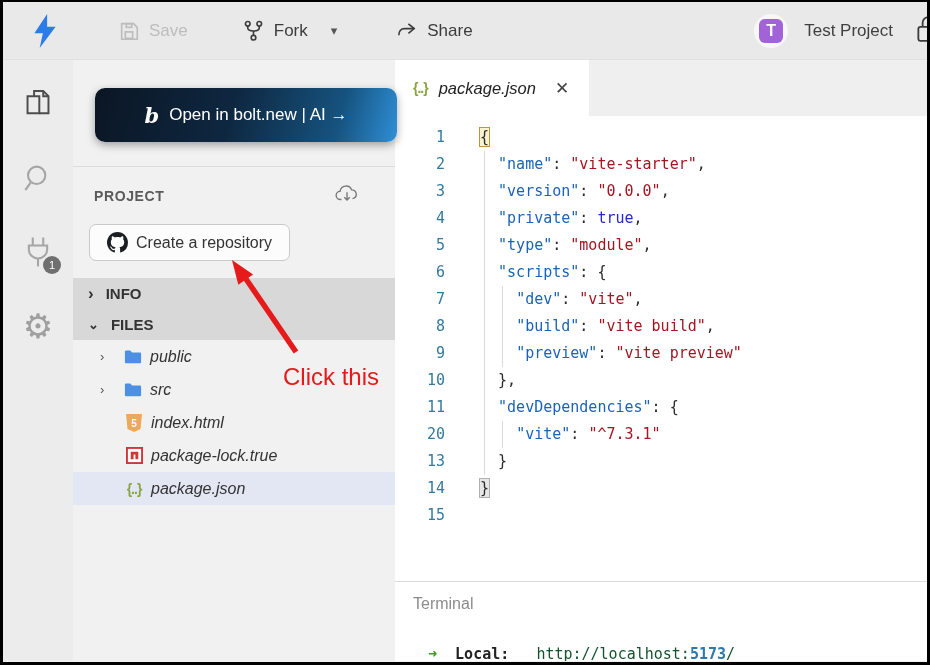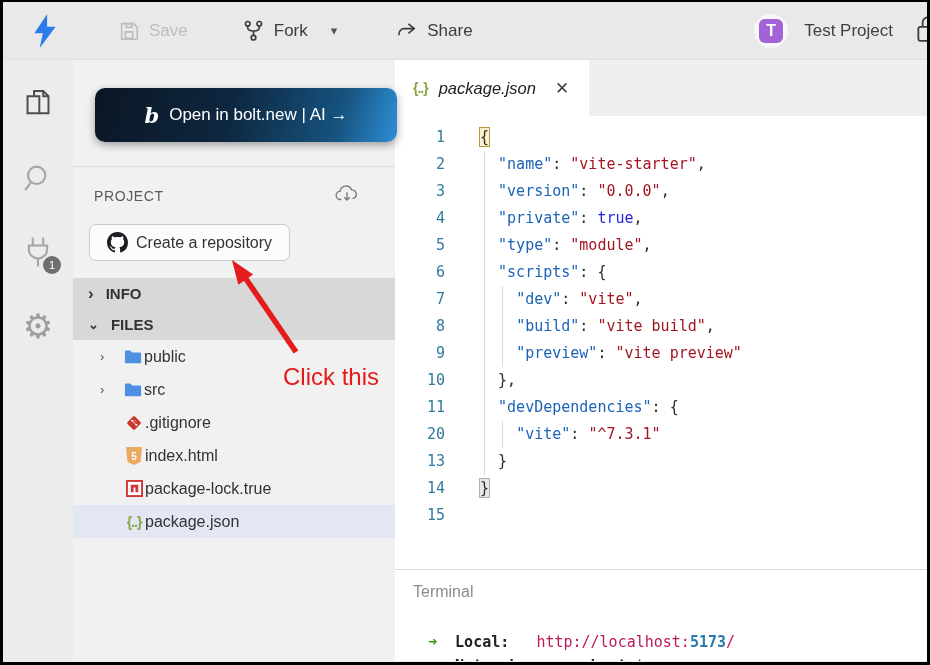--- a/index.html
+++ b/index.html
@@ -43,35 +43,35 @@
   .bolt-btn {
     position: relative; z-index: 2; display: flex; align-items: center; justify-content: center; gap: 10px;
     width: 302px; height: 54px; margin-left: 22px; border: none; border-radius: 10px;
     background: linear-gradient(105deg, #0b1624 0%, #0e2740 45%, #16537f 80%, #2e8fd6 100%);
     color: #fff; font-size: 17px; cursor: pointer; box-shadow: 0 3px 8px rgba(0,0,0,.35);
     font-family: "Liberation Sans", sans-serif;
   }
   .bolt-b { font-style: italic; font-weight: 800; font-size: 21px; font-family: "DejaVu Serif", serif; }
   .sb-divider { border-bottom: 1px solid #dcdcdc; margin-top: 24px; }
   .project-row { display: flex; align-items: center; padding: 17px 36px 0 21px; }
-  .project-label { font-size: 14px; letter-spacing: .6px; color: #5a5a5a; }
+  .project-label { font-size: 14px; letter-spacing: .6px; color: #5a5a5a; font-weight: bold; }
   .cloud-wrap { margin-left: auto; cursor: pointer; }
   .repo-btn {
     display: flex; align-items: center; gap: 8px; margin: 16px 0 0 16px;
     padding: 7px 17px; background: #fcfcfc; border: 1px solid #c9c9c9; border-radius: 7px;
     font-size: 16px; color: #333; cursor: pointer; font-family: "Liberation Sans", sans-serif;
   }
   .tree { margin-top: 17px; }
   .tree-section { display: flex; align-items: center; gap: 12px; height: 31px; background: #d8d8d8; padding-left: 15px; font-weight: bold; font-size: 15px; color: #333; cursor: pointer; }
   .tree-row { display: flex; align-items: center; height: 33px; font-size: 16px; color: #333; cursor: pointer; }
   .tree-row.selected { background: #e3e6f3; }
   .tree-chevron { width: 14px; margin-left: 27px; color: #555; font-size: 13px; flex: none; }
   .tree-row .file-icon { width: 18px; height: 18px; margin-left: 52px; flex: none; display: flex; align-items: center; justify-content: center; }
   .tree-row.has-chevron .file-icon { margin-left: 10px; }
-  .tree-label { margin-left: 2px; }
+  .tree-label { margin-left: 8px; font-style: italic; }
   .json-braces { color: #8aa441; font-weight: bold; font-size: 14px; letter-spacing: -1px; }
 
   
   .anno-overlay { position: absolute; inset: 0; z-index: 10; pointer-events: none; }
   .anno-text { position: absolute; left: 280px; top: 361px; color: #e51a1a; font-size: 24px; }
 
   
   .editor { flex: 1; display: flex; flex-direction: column; background: #fff; min-width: 0; }
   .tabrow { height: 56px; background: #efefef; display: flex; flex: none; }
   .tab { background: #fff; display: flex; align-items: center; gap: 11px; padding: 0 20px 0 18px; cursor: pointer; }
@@ -83,26 +83,26 @@
   .gutter { width: 50px; text-align: right; color: #337a9e; flex: none; }
   .code-text { margin-left: 35px; color: #2b2b2b; }
   .tk-k { color: #1a63b8; }
   .tk-s { color: #a31521; }
   .tk-b { color: #2525d8; }
   .tk-p { color: #2b2b2b; }
   .tk-hl1 { border: 1px solid #b8963e; background: #fbf3d0; margin: -1px; }
   .tk-hl2 { border: 1px solid #b0b0b0; background: #e7e7e7; margin: -1px; }
   .guide { position: absolute; width: 1px; background: #dadada; }
 
-  .terminal { flex: none; height: 92px; border-top: 1px solid #dcdcdc; overflow: hidden; position: relative; }
+  .terminal { flex: none; height: 80px; border-top: 1px solid #dcdcdc; overflow: hidden; position: relative; }
   .terminal-label { font-size: 16px; color: #8c8c8c; margin: 13px 0 0 18px; }
   .term-lines { position: absolute; left: 33px; top: 60px; font-family: "DejaVu Sans Mono", monospace; font-size: 15px; line-height: 24px; white-space: pre; color: #3a3a3a; }
   .t-green { color: #3e9b1e; font-weight: bold; }
   .t-bold { font-weight: bold; color: #222; }
-  .t-url { color: #be185d; }
+  .t-url { color: #14532d; }
   .t-url.t-bold, .t-urlb { color: #2a7ab0; font-weight: bold; }
 </style>
 </head>
 <body>
 
 <div id="app-frame">
 
   <div class="topbar">
     <svg class="logo" viewBox="0 0 24 32">
       <path d="M14 0 L2 18 h8 L7 32 L22 12 h-8 Z" fill="#2b7ce9"></path>
@@ -216,32 +216,20 @@
               <span class="tree-label">public</span>
             </div>
             <div class="tree-row has-chevron">
               <span class="tree-chevron">›</span>
               <span class="file-icon">
                 <svg width="18" height="15" viewBox="0 0 20 16">
                   <path d="M1 3c0-1 .5-1.6 1.5-1.6h4.4L9 3.6h8.5c1 0 1.5.6 1.5 1.5v9c0 1-.5 1.5-1.5 1.5h-15c-1 0-1.5-.5-1.5-1.5Z" fill="#4d8fe2"></path>
                 </svg>
               </span>
               <span class="tree-label">src</span>
-            </div>
-            <div class="tree-row">
-              <span class="file-icon">
-                <svg width="18" height="18" viewBox="0 0 20 20">
-                  <rect x="4.2" y="4.2" width="11.6" height="11.6" rx="1.5" transform="rotate(45 10 10)" fill="#c8352b"></rect>
-                  <circle cx="8" cy="7.5" r="1.2" fill="#fff"></circle>
-                  <circle cx="12.5" cy="12" r="1.2" fill="#fff"></circle>
-                  <path d="M8.8 8.3 l3 3" stroke="#fff" stroke-width="1.1"></path>
-                  <path d="M11 7 l1.2 1.2" stroke="#fff" stroke-width="1.1"></path>
-                </svg>
-              </span>
-              <span class="tree-label">.gitignore</span>
             </div>
             <div class="tree-row">
               <span class="file-icon">
                 <svg width="16" height="18" viewBox="0 0 16 18">
                   <path d="M0 0 h16 l-1.5 15 L8 18 1.5 15Z" fill="#eba85f"></path>
                   <text x="8" y="12.5" text-anchor="middle" font-size="10" font-weight="bold" fill="#fff" font-family="Liberation Sans,sans-serif">5</text>
                 </svg>
               </span>
               <span class="tree-label">index.html</span>
             </div>

